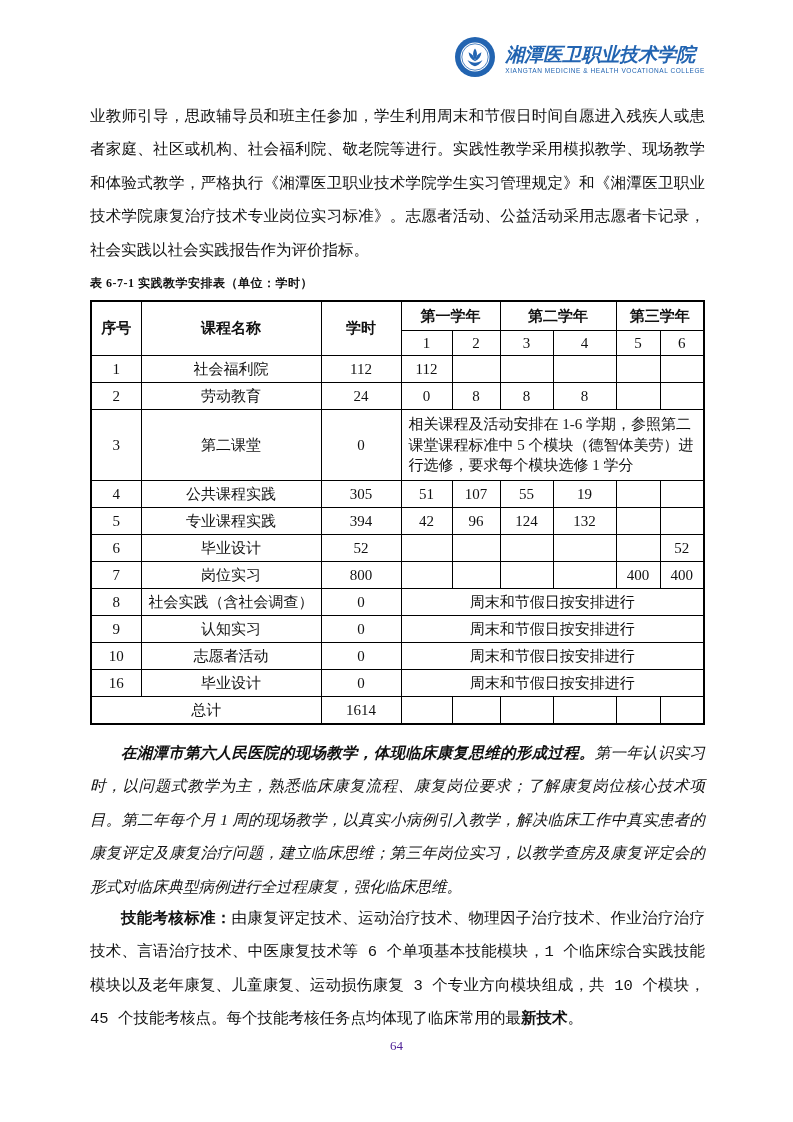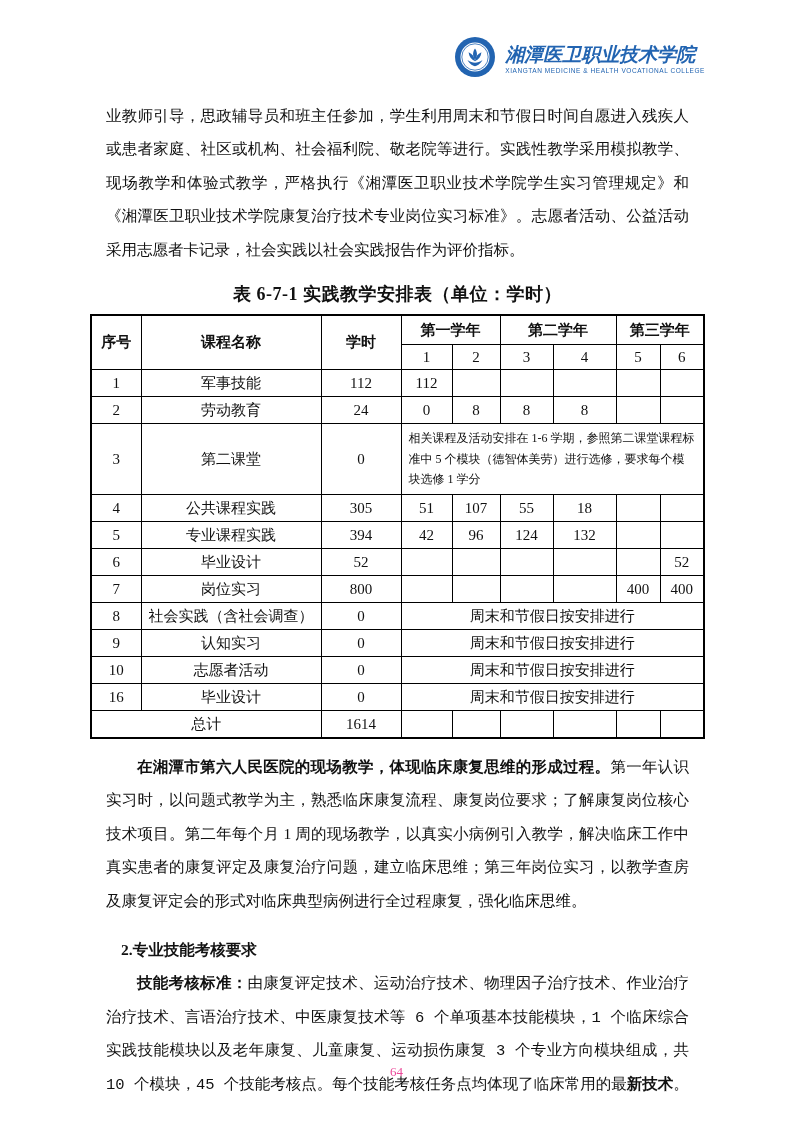--- a/index.html
+++ b/index.html
@@ -15,55 +15,55 @@
     font-size:19px; font-weight:bold; font-style:italic; letter-spacing:0px;
     color:#2264b1; line-height:22px; white-space:nowrap;
     font-family:"Liberation Serif","DejaVu Serif",serif;
   }
   .college-name-en {
     font-size:6.5px; letter-spacing:0.55px; color:#2264b1; line-height:9px;
     font-family:"Liberation Sans","DejaVu Sans",sans-serif; white-space:nowrap;
   }
   
   .body-text {
-    font-size:15.5px; line-height:33.4px; text-align:justify; margin:16px;
+    font-size:15.5px; line-height:33.4px; text-align:justify; margin:0;
     word-break:break-all;
   }
   .p1 { margin-top:17px; }
-  .p2 { margin-top:11px; text-indent:2em; }
+  .p2 { margin-top:11px; text-indent:2em;font-style:italic; }
   .p3 { margin-top:0; text-indent:2em;font-family:Liberation Mono, monospace; }
   .bold { font-weight:bold; }
   .section-heading {
     font-size:15.5px; font-weight:bold; line-height:33.4px;
     margin:8px 0 2px 0; text-indent:2em;
   }
   
   .tbl-caption {
-    text-align:center; font-weight:bold; font-size:18px;
+    font-weight:bold; font-size:12px;
     margin:9px 0 8px 0; letter-spacing:0.5px;
   }
   table.sched {
     border-collapse:collapse; table-layout:fixed; width:613px;
     font-size:15px; border:2px solid #000000;
   }
   table.sched td {
     border:1px solid #000; text-align:center; vertical-align:middle;
     padding:0 2px; height:26px; overflow:hidden;
   }
   table.sched tr.hrow1 td { height:28px; }
   table.sched tr.hrow2 td { height:24px; }
   table.sched td.hdr { font-weight:bold; }
   table.sched td.note-cell {
-    text-align:left; font-size:12px; line-height:20.5px; padding:4px 7px;
+    text-align:left; font-size:15px; line-height:20.5px; padding:4px 7px;
   }
   table.sched tr.tall td { height:62px; }
   
   .page-number {
-    position:absolute; left:0; right:0; top:1064px; text-align:center;
-    font-size:13px; color:#ec4899;
+    position:absolute; left:0; right:0; top:1038px; text-align:center;
+    font-size:13px; color:#4c1d95;
   }
 </style>
 </head>
 <body>
 
 <div class="page">
 
   <div class="logo">
     <span>
       <svg width="42" height="42" viewBox="0 0 42 42">
@@ -110,21 +110,21 @@
     <tr class="hrow2">
       <td>1</td>
       <td>2</td>
       <td>3</td>
       <td>4</td>
       <td>5</td>
       <td>6</td>
     </tr>
     <tr>
       <td>1</td>
-      <td>军事技能</td>
+      <td>社会福利院</td>
       <td>112</td>
       <td>112</td>
       <td></td>
       <td></td>
       <td></td>
       <td></td>
       <td></td>
     </tr>
     <tr>
       <td>2</td>
@@ -143,21 +143,21 @@
       <td>0</td>
       <td class="note-cell" colspan="6">相关课程及活动安排在 1-6 学期，参照第二课堂课程标准中 5 个模块（德智体美劳）进行选修，要求每个模块选修 1 学分</td>
     </tr>
     <tr>
       <td>4</td>
       <td>公共课程实践</td>
       <td>305</td>
       <td>51</td>
       <td>107</td>
       <td>55</td>
-      <td>18</td>
+      <td>19</td>
       <td></td>
       <td></td>
     </tr>
     <tr>
       <td>5</td>
       <td>专业课程实践</td>
       <td>394</td>
       <td>42</td>
       <td>96</td>
       <td>124</td>
@@ -219,19 +219,18 @@
       <td></td>
       <td></td>
       <td></td>
       <td></td>
     </tr>
   </tbody>
     </table>
 
   <p class="body-text p2"><span class="bold">在湘潭市第六人民医院的现场教学，体现临床康复思维的形成过程。</span><span>第一年认识实习时，以问题式教学为主，熟悉临床康复流程、康复岗位要求；了解康复岗位核心技术项目。第二年每个月 1 周的现场教学，以真实小病例引入教学，解决临床工作中真实患者的康复评定及康复治疗问题，建立临床思维；第三年岗位实习，以教学查房及康复评定会的形式对临床典型病例进行全过程康复，强化临床思维。</span></p>
 
-  <div class="section-heading">2.专业技能考核要求</div>
 
   <p class="body-text p3"><span class="bold">技能考核标准：</span><span>由康复评定技术、运动治疗技术、物理因子治疗技术、作业治疗治疗技术、言语治疗技术、中医康复技术等 6 个单项基本技能模块，1 个临床综合实践技能模块以及老年康复、儿童康复、运动损伤康复 3 个专业方向模块组成，共 10 个模块，45 个技能考核点。每个技能考核任务点均体现了临床常用的最</span><span class="bold">新技术</span><span>。</span></p>
 
   <div class="page-number">64</div>
 
 </div>
 
 </body></html>

